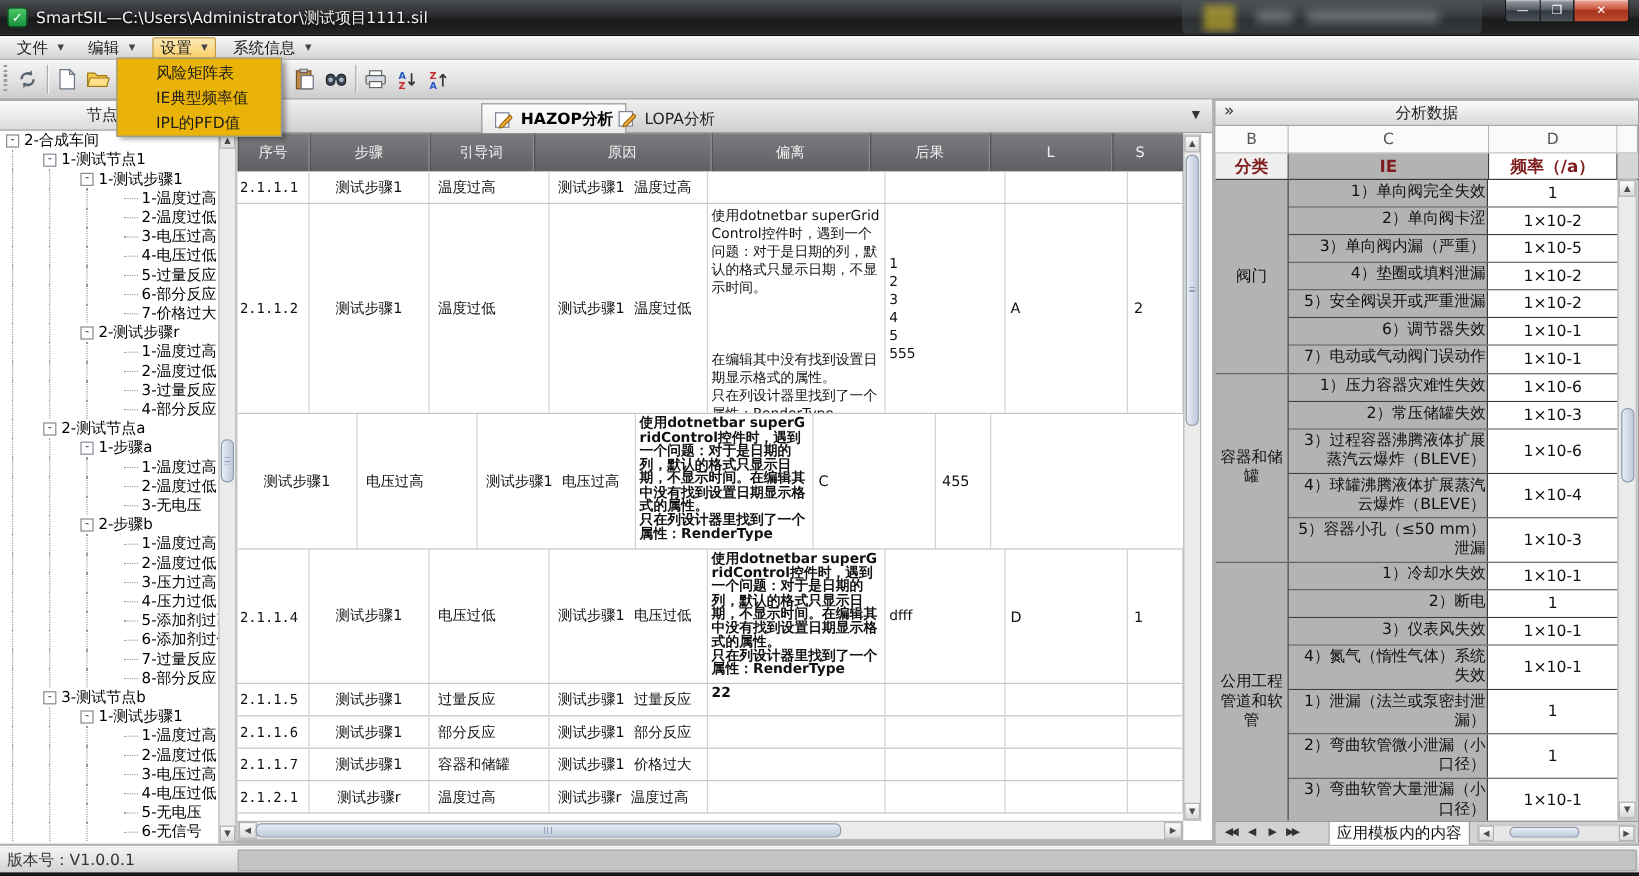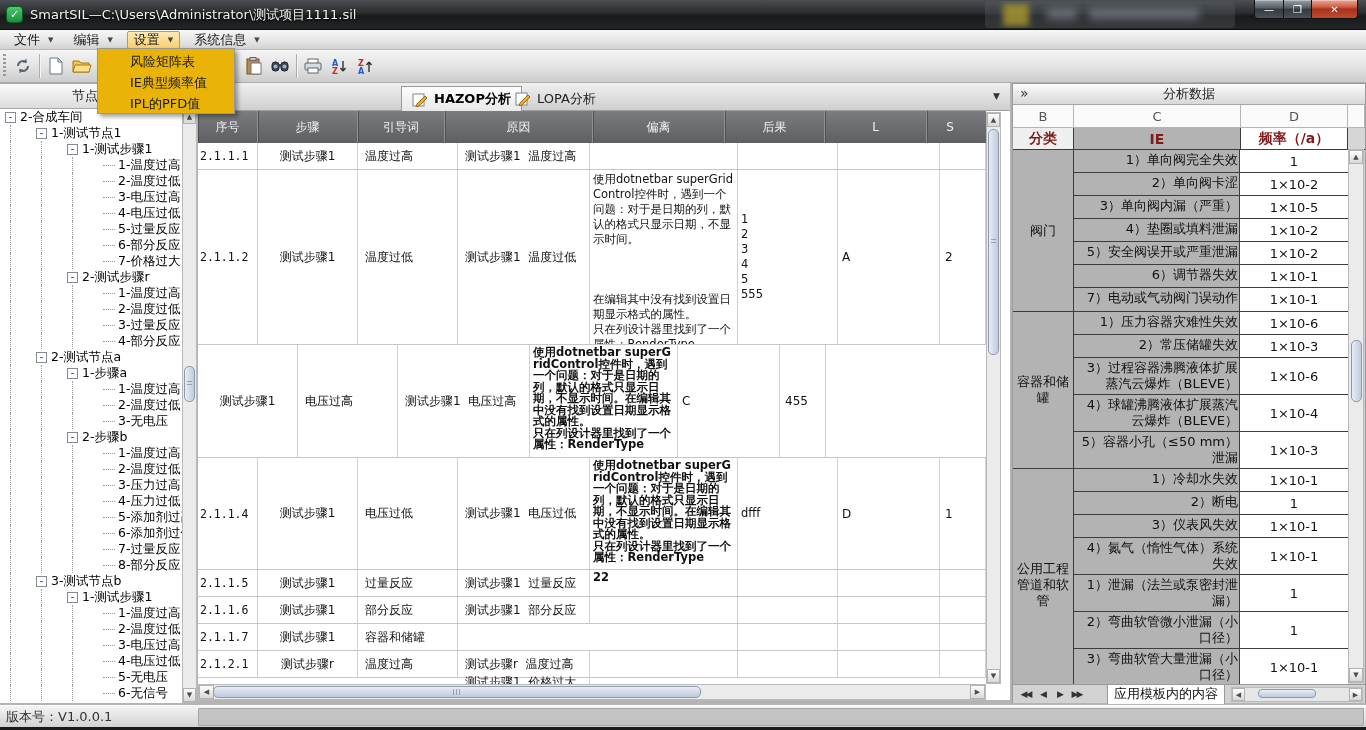--- a/index.html
+++ b/index.html
@@ -607,21 +607,21 @@
         <div class="g-c c-dev" style="height: 26px;">测试步骤1  部分反应</div>
         <div class="g-c c-cause" style="height: 26px;"></div>
         <div class="g-c c-cons" style="height: 26px;"></div>
         <div class="g-c c-l" style="height: 26px;"></div>
         <div class="g-c c-s" style="height: 26px;"></div>
       </div>
       <div class="g-row" style="height: 27px;">
         <div class="g-c c-id" style="height: 26px;">2.1.1.7</div>
         <div class="g-c c-step" style="height: 26px;">测试步骤1</div>
         <div class="g-c c-guide" style="height: 26px;">容器和储罐</div>
-        <div class="g-c c-dev" style="height: 26px; margin-top: 45px;">测试步骤1  价格过大</div>
+        <div class="g-c c-dev" style="height: 26px;">测试步骤1  价格过大</div>
         <div class="g-c c-cause" style="height: 26px;"></div>
         <div class="g-c c-cons" style="height: 26px;"></div>
         <div class="g-c c-l" style="height: 26px;"></div>
         <div class="g-c c-s" style="height: 26px;"></div>
       </div>
       <div class="g-row" style="height: 27px;">
         <div class="g-c c-id" style="height: 26px;">2.1.2.1</div>
         <div class="g-c c-step" style="height: 26px;">测试步骤r</div>
         <div class="g-c c-guide" style="height: 26px;">温度过高</div>
         <div class="g-c c-dev" style="height: 26px;">测试步骤r  温度过高</div>

